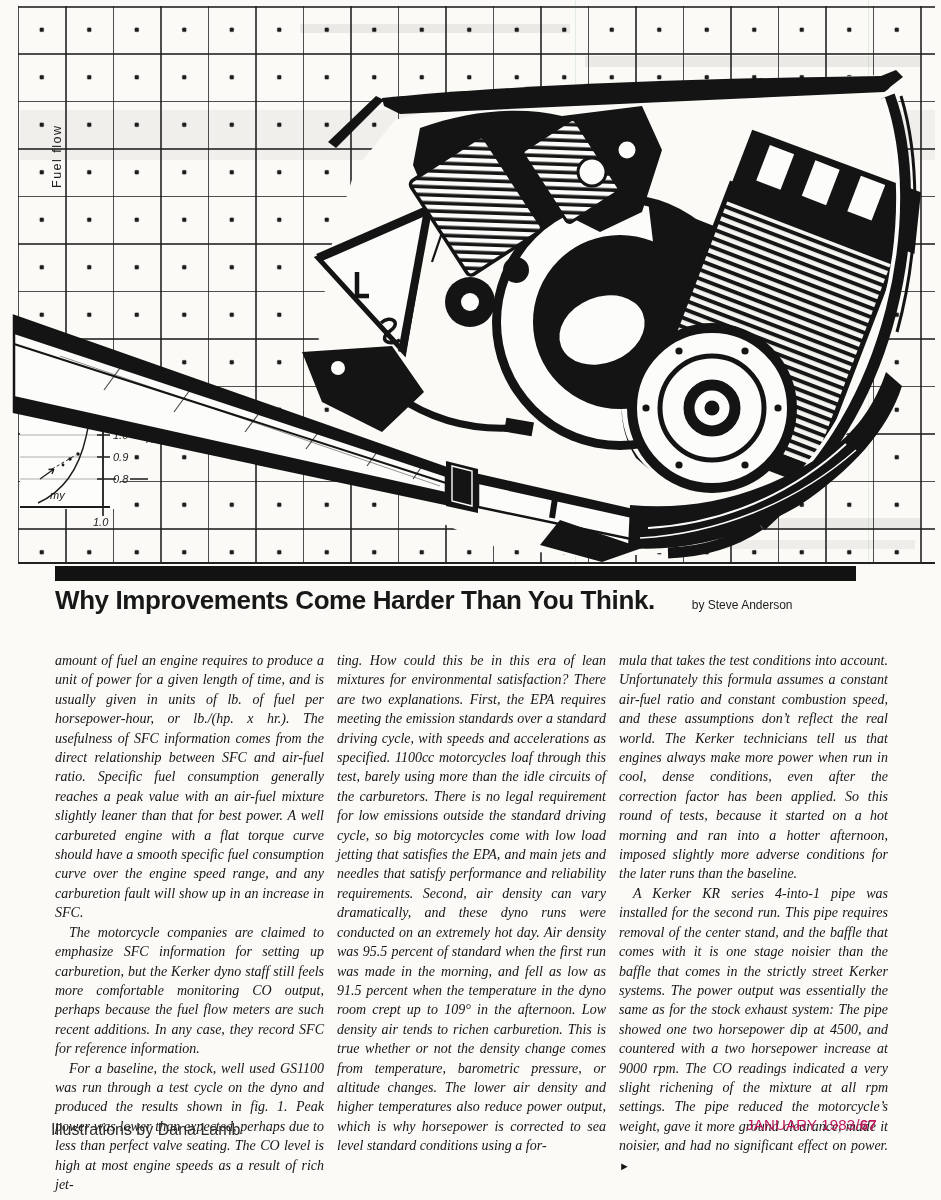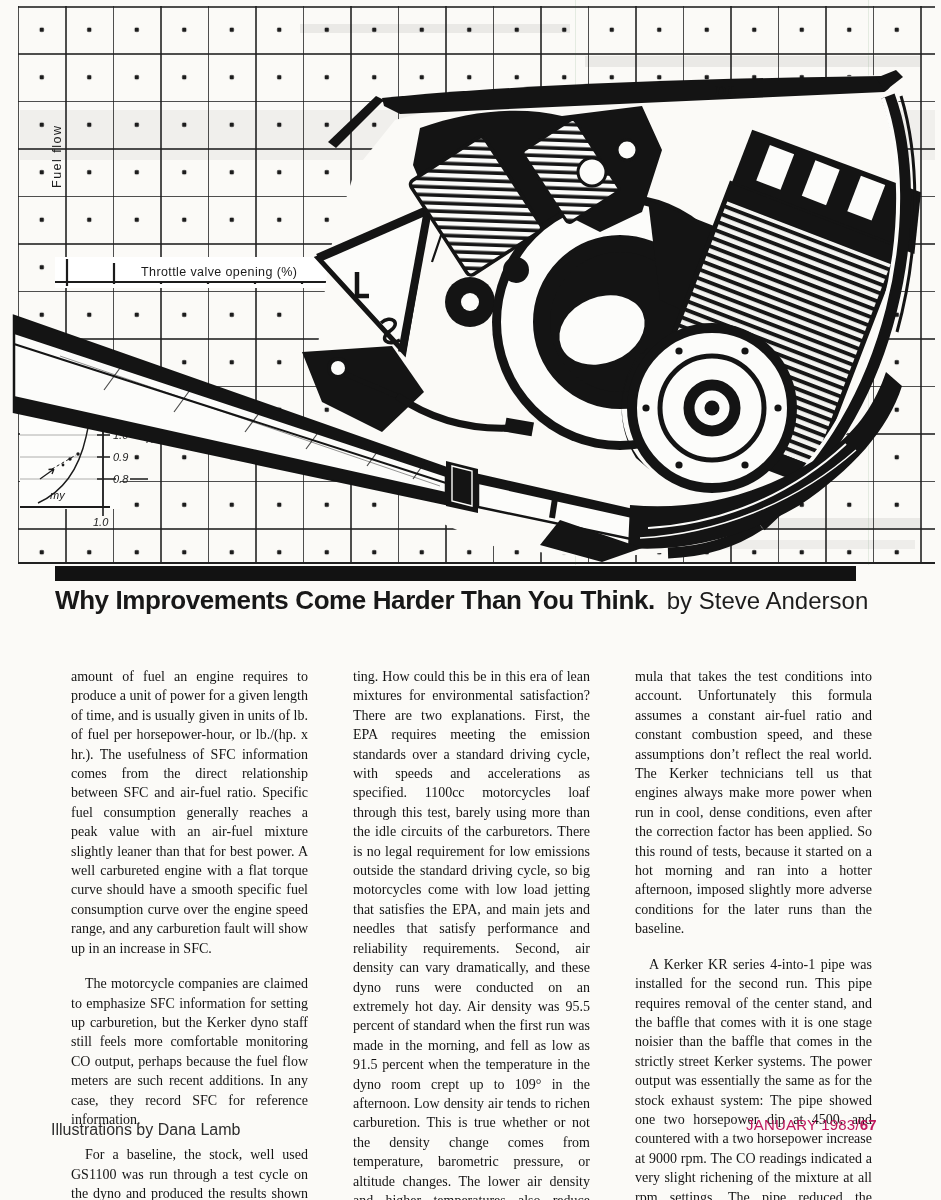--- a/index.html
+++ b/index.html
@@ -22,28 +22,28 @@
     font-size:12.5px;letter-spacing:1.5px;color:#1c1c1c;}
   .x-strip{position:absolute;left:55px;top:257px;width:505px;height:31px;background:#fff;}
   .frag{position:absolute;left:20px;top:395px;width:185px;height:145px;font-style:italic;}
   .art-svg{position:absolute;left:0;top:0;width:941px;height:565px;}
   .chart-label{font-size:12px;letter-spacing:.4px;fill:#1c1c1c;font-family:"Liberation Sans",sans-serif;}
   .frag-label{font-size:11px;fill:#1c1c1c;font-family:"Liberation Sans",sans-serif;}
   
   .black-bar{position:absolute;left:55px;top:566px;width:801px;height:15px;background:#121212;}
   .headline{position:absolute;left:55px;top:585px;width:870px;font-weight:bold;font-size:26px;
     line-height:31px;letter-spacing:-0.4px;color:#181818;}
-  .headline .row2{display:flex;align-items:baseline;gap:12px;}
-  .byline{font-size:24px;font-weight:normal;letter-spacing:0;color:#1d1d1d;white-space:nowrap;}
+  .headline .row2{display:flex;align-items:baseline;gap:37px;}
+  .byline{font-size:12px;font-weight:normal;letter-spacing:0;color:#1d1d1d;white-space:nowrap;}
   
   .columns{position:absolute;left:55px;top:651px;width:833px;display:flex;gap:13px;
     font-family:"Liberation Serif",serif;font-size:14px;line-height:19.4px;text-align:justify;
     color:#141414;}
   .col{width:269px;}
-  .col p{margin:16px;}
+  .col p{margin:0;font-style:italic;}
   .col p.indent{text-indent:14px;}
   .cont-mark{font-size:11px;font-family:"Liberation Sans",sans-serif;}
   
   .footer-credit{position:absolute;left:51px;top:1121px;font-size:16px;color:#2e2e2e;}
   .folio{position:absolute;left:746px;top:1116px;font-size:15px;color:#be185d;letter-spacing:.2px;}
   .folio .num{font-weight:bold;}
 </style>
 </head>
 <body>
 
@@ -81,31 +81,20 @@
       <circle cx="50" cy="64" r="1.7" fill="#1b1b1b"></circle>
       <circle cx="58" cy="59" r="1.7" fill="#1b1b1b"></circle>
       <circle cx="43" cy="70" r="1.4" fill="#1b1b1b"></circle>
       <path d="M83,112 V121" stroke="#1b1b1b" stroke-width="1.6"></path>
       <text class="frag-label" x="73" y="131" font-size="11.5">1.0</text>
     </svg>
   </div>
 
   <div class="ylabel">Fuel flow</div>
 
-  <div class="x-strip">
-    <svg width="505" height="31" viewBox="0 0 505 31">
-      <path d="M0,25 H500" stroke="#1b1b1b" stroke-width="2"></path>
-      <g stroke="#1b1b1b" stroke-width="2.2">
-        <path d="M12,2 V29 M59,6 V27 M106,6 V27 M153,6 V27 M200,6 V27 M247,6 V27 M294,6 V27 M341,6 V27 M388,6 V27 M435,6 V27 M482,6 V27"></path>
-      </g>
-      <rect x="80" y="4" width="230" height="20" fill="#fff"></rect>
-      <text x="86" y="19" font-size="12.5" letter-spacing=".4" fill="#1c1c1c" font-family="Liberation Sans,sans-serif">Throttle valve opening (%)</text>
-      <path d="M312,14 H352 M352,14 l-6,-3 m6,3 l-6,3" stroke="#1c1c1c" stroke-width="1.4" fill="none"></path>
-    </svg>
-  </div>
 
   <svg class="art-svg" viewBox="0 0 941 565">
     <defs>
       <pattern id="vfin" width="8" height="8" patternUnits="userSpaceOnUse" patternTransform="rotate(-55)">
         <rect width="8" height="8" fill="#fcfcfa"></rect>
           <rect width="3.6" height="8" fill="#161616"></rect>
       </pattern>
       <pattern id="hfin" width="12" height="8.5" patternUnits="userSpaceOnUse">
         <rect width="12" height="8.5" fill="#f4f4f1"></rect>
           <rect width="12" height="3.9" fill="#161616"></rect>

